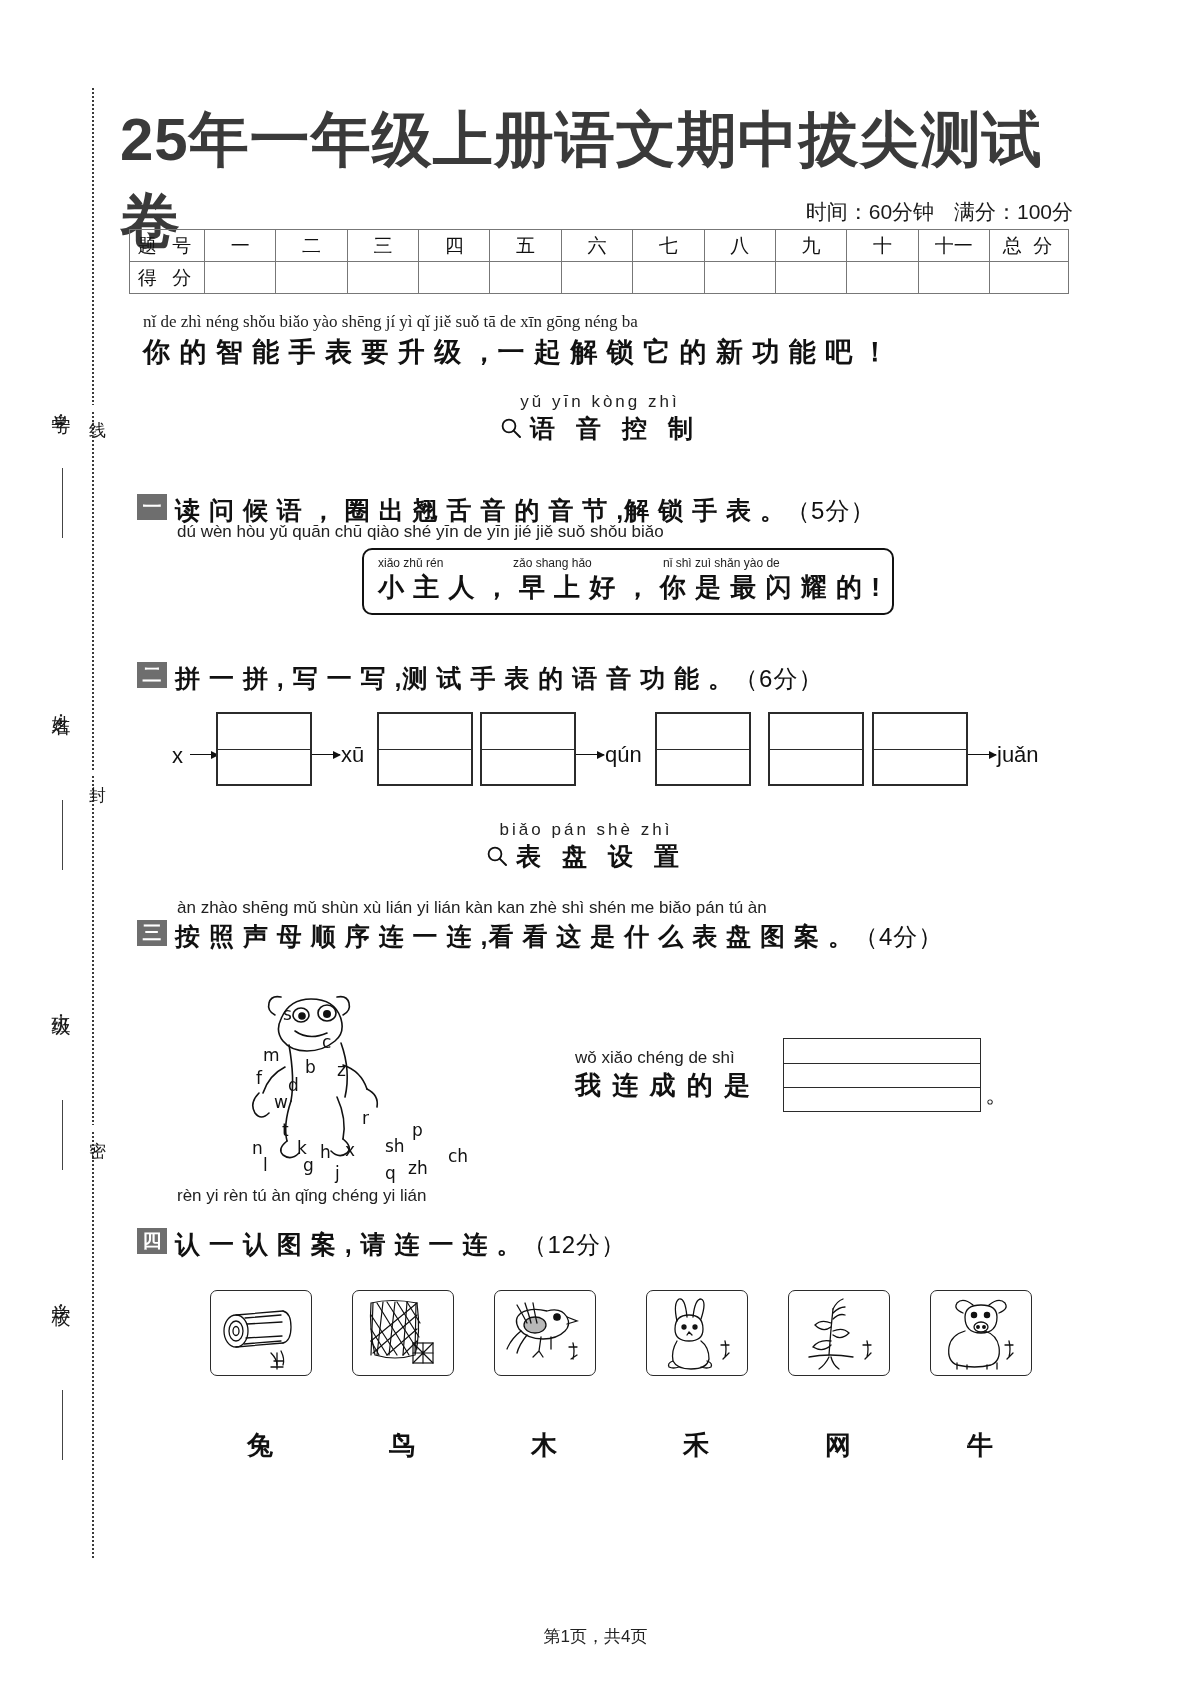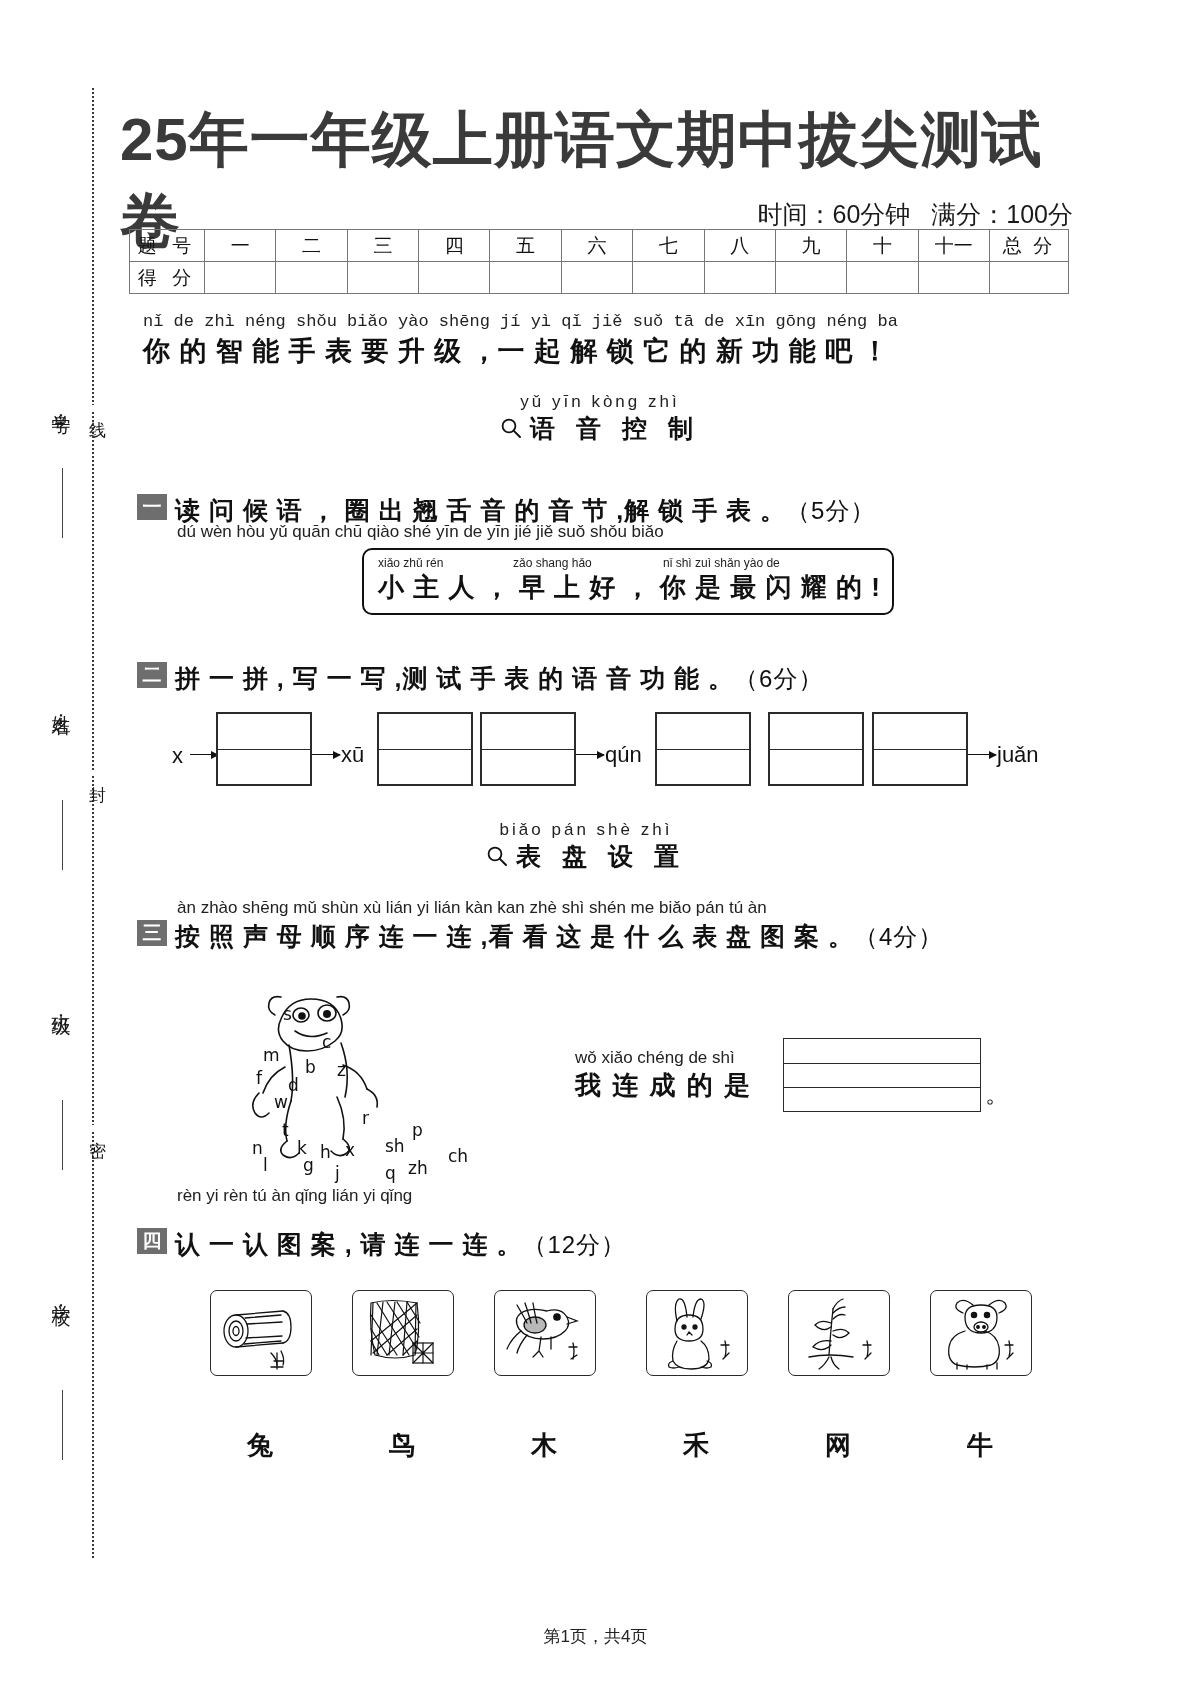--- a/index.html
+++ b/index.html
@@ -42,21 +42,21 @@
   
   .title{
     position:absolute;left:120px;top:100px;width:950px;
     text-align:left;
     font-size:60px;font-weight:bold;letter-spacing:1px;
     color:#3a3a3a;
     font-family:"Liberation Sans","DejaVu Sans",sans-serif;
   }
   .meta{
     position:absolute;right:118px;top:198px;
-    font-size:25px;color:#1a1a1a;
+    font-size:21px;color:#1a1a1a;
   }
   .meta span{margin-left:14px;}
 
   
   .score-table{
     position:absolute;left:129px;top:229px;width:940px;
     border-collapse:collapse;
     table-layout:fixed;
   }
   .score-table td{
@@ -67,22 +67,21 @@
     color:#111;
     padding:0;
   }
   .score-table td.lbl{width:74px;letter-spacing:5px;}
   .score-table td.tot{width:78px;letter-spacing:3px;}
 
   
   .pyline{position:absolute;}
   .py-top{
     font-size:17px;color:#222;white-space:nowrap;
-    font-family:Liberation Mono, monospace;
-    text-align:center;
+    font-family:Liberation Serif, serif;
   }
   .py-bot{
     font-size:27px;color:#111;white-space:nowrap;font-weight:bold;
     font-family:"DejaVu Sans","Liberation Sans",sans-serif;
   }
 
   
   .sec-head{position:absolute;text-align:center;}
   .sec-head .sh-py{font-size:17px;color:#222;letter-spacing:3px;}
   .sec-head .sh-cn{font-size:25px;font-weight:bold;color:#111;letter-spacing:7px;}
@@ -369,21 +368,21 @@
     <div style="font-size:17px;color:#222;">wǒ xiǎo chéng  de  shì</div>
     <div style="font-size:26px;font-weight:bold;color:#111;letter-spacing:2px;">我 连 成 的 是</div>
   </div>
   <div class="ansbox" style="left:783px;top:1038px;width:198px;height:74px;">
     <div class="l" style="top:33%;"></div>
     <div class="l" style="top:66%;"></div>
   </div>
   <div style="position:absolute;left:985px;top:1078px;font-size:24px;color:#111;">。</div>
 
   <div class="qnum" style="left:137px;top:1228px;">四</div>
-  <div class="qpy" style="left:177px;top:1186px;">rèn  yi  rèn  tú   àn     qǐng lián  yi  qǐng</div>
+  <div class="qpy" style="left:177px;top:1186px;">rèn  yi  rèn  tú   àn     qǐng chéng  yi  lián</div>
   <div class="qtext" style="left:175px;top:1228px;">
     <span>认 一 认 图 案 , 请 连 一 连 。</span><span class="score">（12分）</span>
   </div>
 
   <div class="card" style="left:210px;top:1290px;">
     <svg width="100" height="84" viewBox="0 0 100 84">
       <g fill="none" stroke="#111" stroke-width="1.3" stroke-linecap="round">
         <ellipse cx="25" cy="40" rx="12" ry="16"></ellipse>
         <ellipse cx="25" cy="40" rx="7" ry="10"></ellipse>
         <ellipse cx="25" cy="40" rx="3" ry="4.5"></ellipse>

